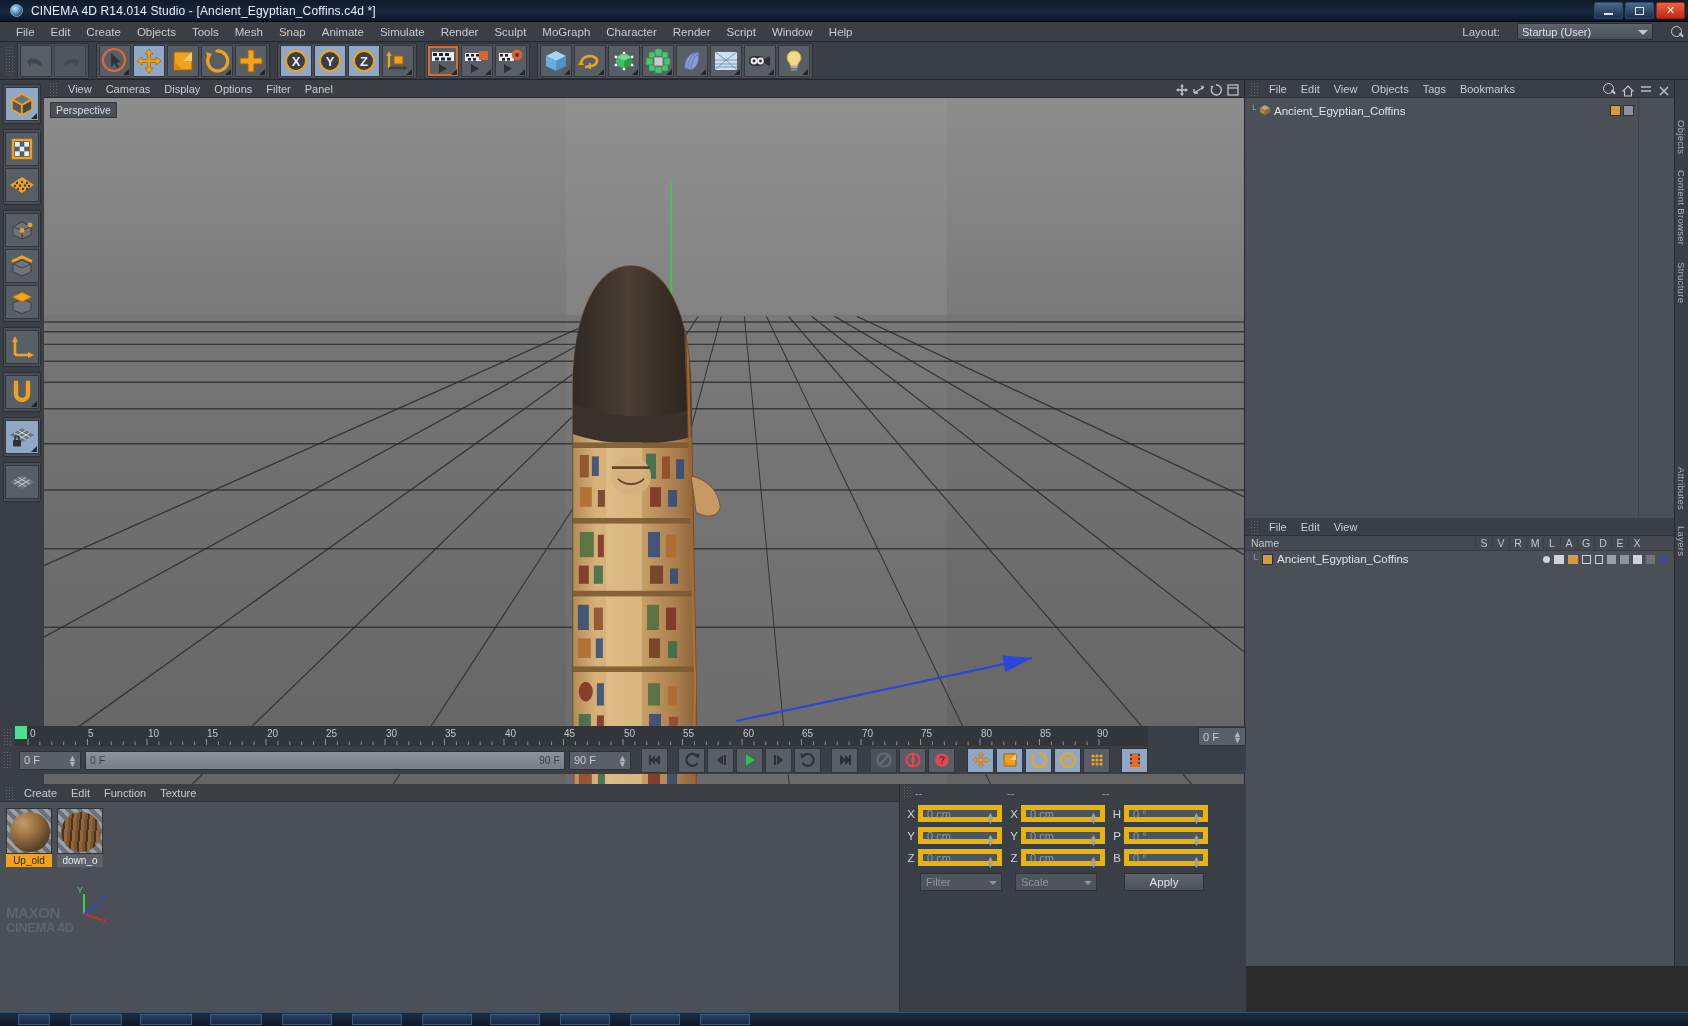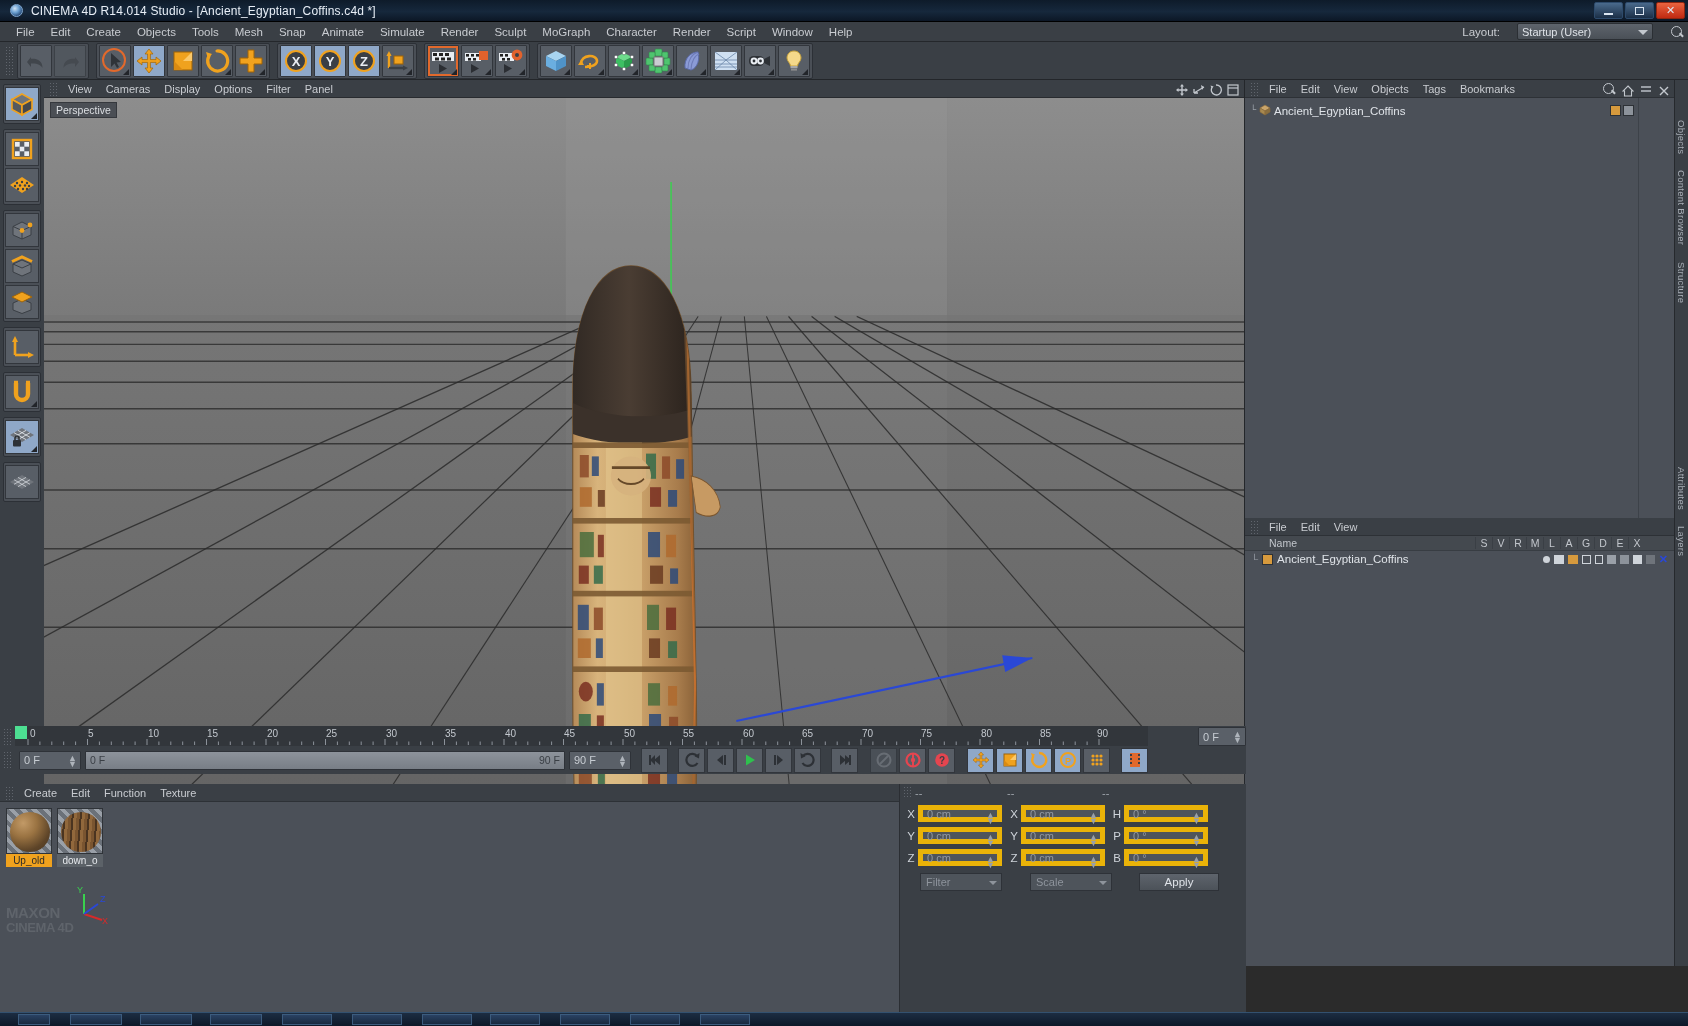--- a/index.html
+++ b/index.html
@@ -94,21 +94,21 @@
   .om-col{ width:36px; border-left:1px solid #3d4249; }
   .om-row{ display:flex; align-items:center; height:17px; gap:3px; padding-left:3px;}
   .om-row .tline{ color:#9aa0a8; font-size:10px; font-family:"Liberation Mono",monospace;}
   .om-row .nm{ color:#dfe3e8; font-size:11.5px; }
   .om-tags{ margin-left:auto; display:flex; gap:2px; padding-right:4px;}
   .tag-sq{ width:11px;height:11px; border:1px solid #2d3136; }
 
   .attr-body{ flex:1; background:#4b5058; }
   .attr-hdr{ height:15px; background:#44494f; display:flex; align-items:center;
       color:#c2c6cc; font-size:10.5px; border-bottom:1px solid #383d43;}
-  .attr-hdr .nmcol{ width:230px; padding-left:24px;}
+  .attr-hdr .nmcol{ width:230px; padding-left:6px;}
   .attr-hdr .lcol{ width:17px; text-align:center; border-left:1px solid #3a3f45;}
   .attr-row{ height:16px; display:flex; align-items:center; gap:4px; padding-left:6px; color:#dfe3e8; font-size:11.5px;}
 
   
   .tl-wrap{ background:#3a3f45; }
   .tl-ruler{ height:20px; background:#32363b; display:flex; align-items:flex-start;
       position:relative; margin-left:44px; }
   .tl-row2{ height:28px; display:flex; align-items:center; padding-left:44px; gap:4px;}
   .fld{ height:19px; background:#5a6views; background:#5a6068; border:1px solid #2e3238;
       color:#c7ccd2; font-size:11px; display:flex; align-items:center; padding:0 4px;
@@ -1213,21 +1213,21 @@
         <span class="cfld">
             <span>0 °</span>
             <span class="sp">▲<br>▼</span>
           </span>
       </div>
       <div class="cbtns" style="padding-left:16px">
         <div class="csel">
           <span>Filter</span>
             <span class="arw"></span>
         </div>
-        <div class="csel" style="margin-left:23px">
+        <div class="csel" style="margin-left:8px">
           <span>Scale</span>
             <span class="arw"></span>
         </div>
         <div class="apply" style="margin-left:22px">
           <span>Apply</span>
         </div>
       </div>
     </div>
   </div>
 </div>

